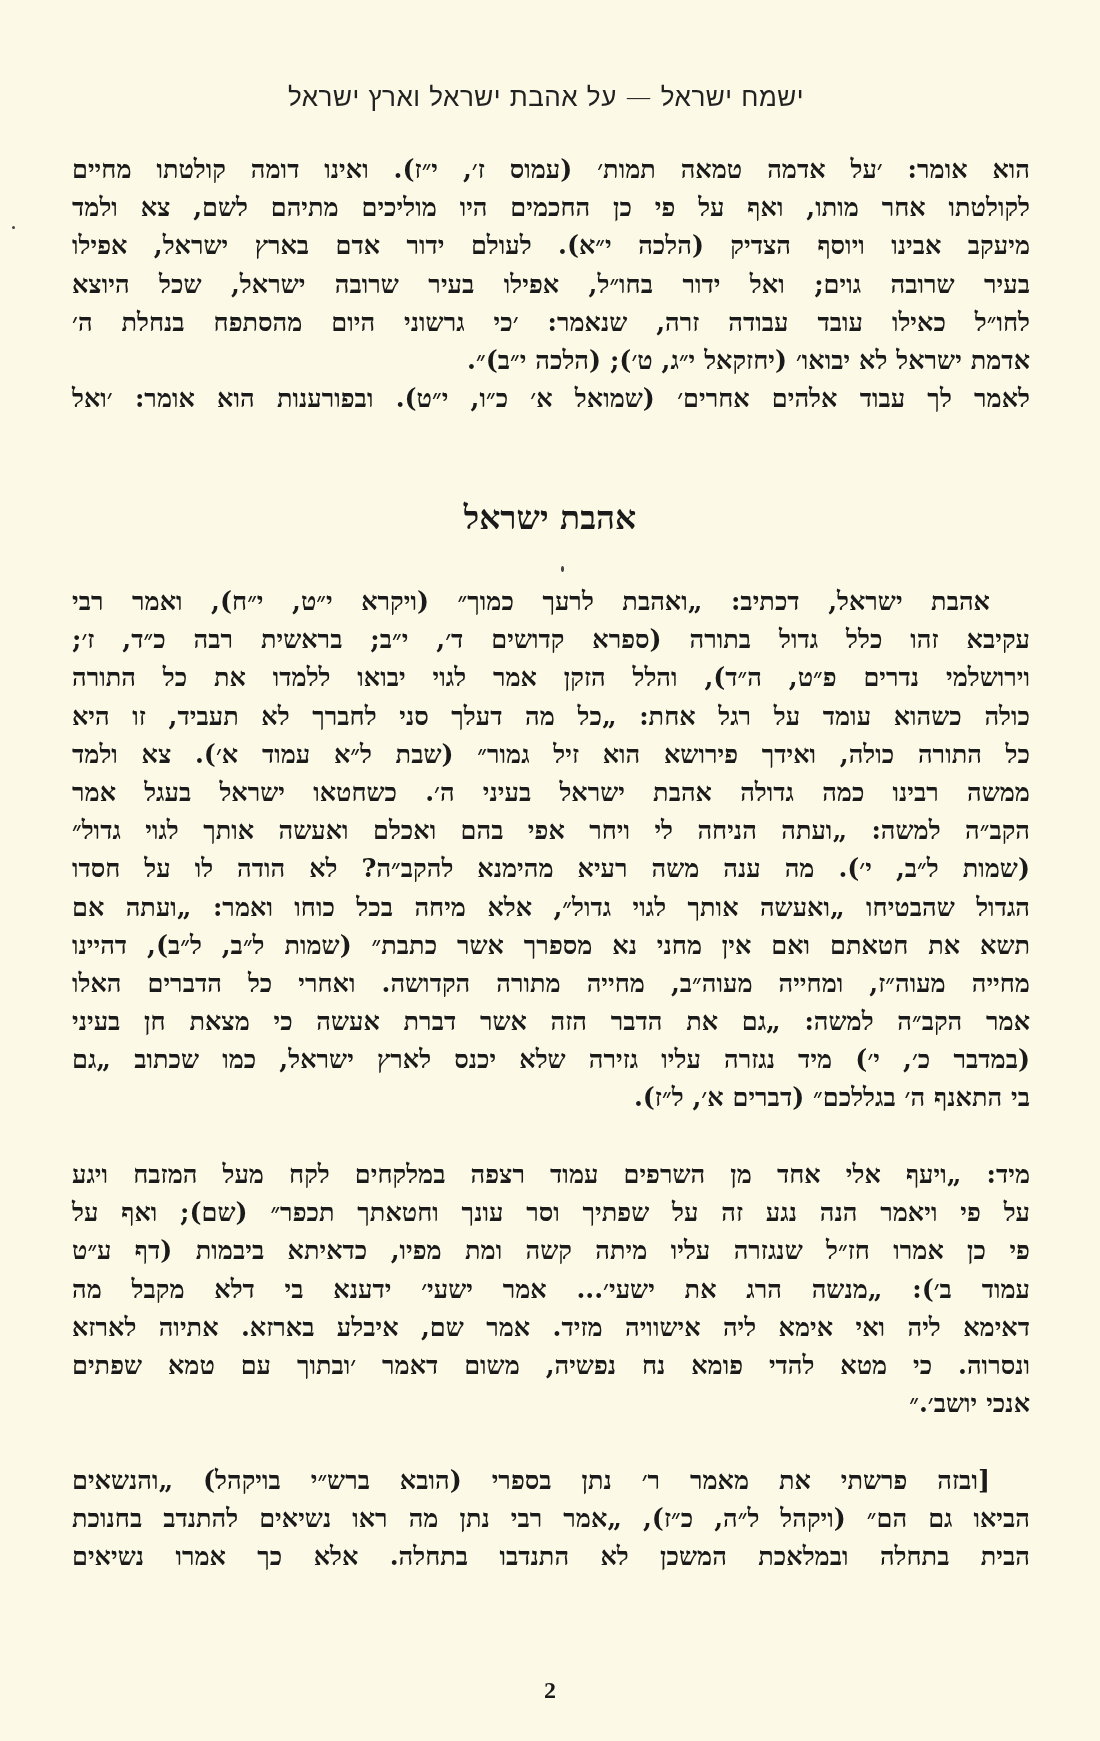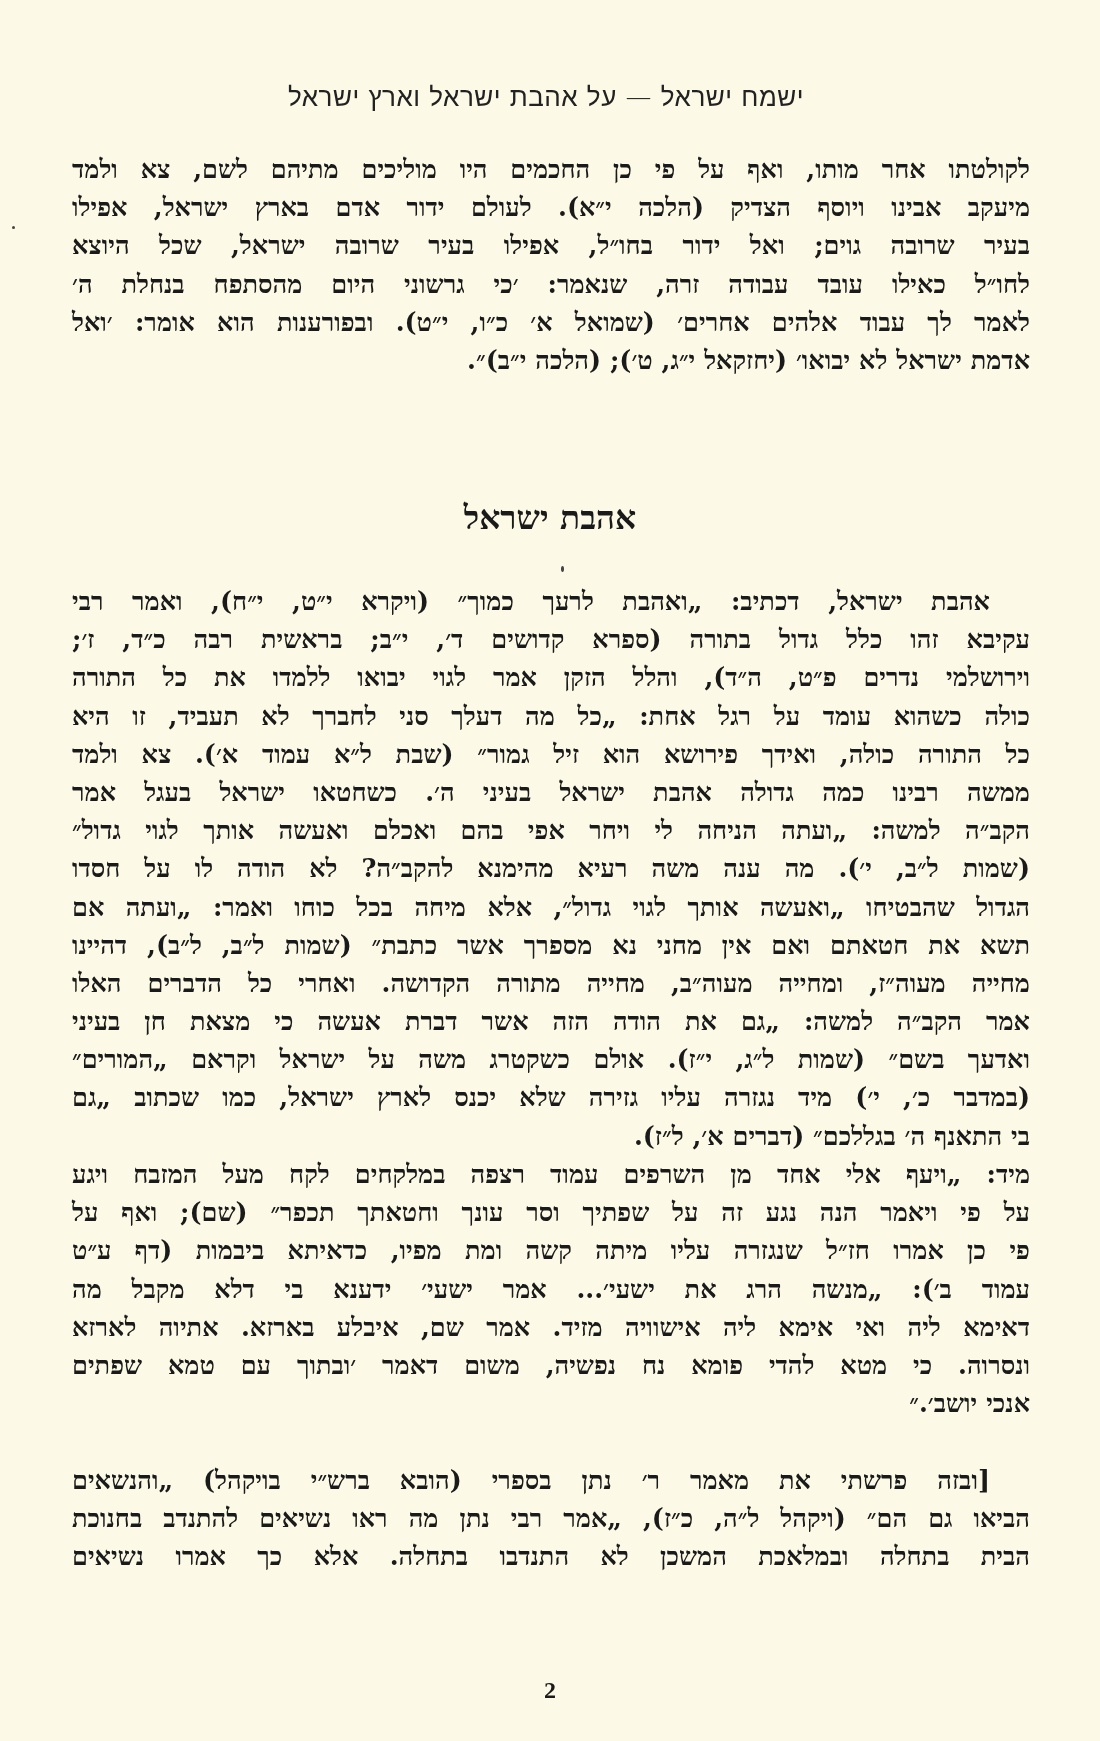--- a/index.html
+++ b/index.html
@@ -38,44 +38,44 @@
     font-family:"Liberation Serif", serif;
   }
   .speck { position:absolute; width:3px; height:3px; border-radius:50%; background:#444; }
 </style>
 </head>
 <body>
 
 <div class="running-head">ישמח ישראל — על אהבת ישראל וארץ ישראל</div>
 
 <div class="block" style="top:150px;">
+  <span class="line">הוא אומר: ׳על אדמה טמאה תמות׳ (עמוס ז׳, י״ז). ואינו דומה קולטתו מחיים</span>
   <span class="line">לקולטתו אחר מותו, ואף על פי כן החכמים היו מוליכים מתיהם לשם, צא ולמד</span>
   <span class="line">מיעקב אבינו ויוסף הצדיק (הלכה י״א). לעולם ידור אדם בארץ ישראל, אפילו</span>
   <span class="line">בעיר שרובה גוים; ואל ידור בחו״ל, אפילו בעיר שרובה ישראל, שכל היוצא</span>
   <span class="line">לחו״ל כאילו עובד עבודה זרה, שנאמר: ׳כי גרשוני היום מהסתפח בנחלת ה׳</span>
+  <span class="line last">אדמת ישראל לא יבואו׳ (יחזקאל י״ג, ט׳); (הלכה י״ב)״.</span>
   <span class="line">לאמר לך עבוד אלהים אחרים׳ (שמואל א׳ כ״ו, י״ט). ובפורענות הוא אומר: ׳ואל</span>
-  <span class="line last">אדמת ישראל לא יבואו׳ (יחזקאל י״ג, ט׳); (הלכה י״ב)״.</span>
 </div>
 
 <div class="section-title">אהבת ישראל</div>
 
 <div class="block" style="top:582px;">
   <span class="line indent">אהבת ישראל, דכתיב: „ואהבת לרעך כמוך״ (ויקרא י״ט, י״ח), ואמר רבי</span>
   <span class="line">עקיבא זהו כלל גדול בתורה (ספרא קדושים ד׳, י״ב; בראשית רבה כ״ד, ז׳;</span>
   <span class="line">וירושלמי נדרים פ״ט, ה״ד), והלל הזקן אמר לגוי יבואו ללמדו את כל התורה</span>
   <span class="line">כולה כשהוא עומד על רגל אחת: „כל מה דעלך סני לחברך לא תעביד, זו היא</span>
   <span class="line">כל התורה כולה, ואידך פירושא הוא זיל גמור״ (שבת ל״א עמוד א׳). צא ולמד</span>
   <span class="line">ממשה רבינו כמה גדולה אהבת ישראל בעיני ה׳. כשחטאו ישראל בעגל אמר</span>
   <span class="line">הקב״ה למשה: „ועתה הניחה לי ויחר אפי בהם ואכלם ואעשה אותך לגוי גדול״</span>
   <span class="line">(שמות ל״ב, י׳). מה ענה משה רעיא מהימנא להקב״ה? לא הודה לו על חסדו</span>
   <span class="line">הגדול שהבטיחו „ואעשה אותך לגוי גדול״, אלא מיחה בכל כוחו ואמר: „ועתה אם</span>
   <span class="line">תשא את חטאתם ואם אין מחני נא מספרך אשר כתבת״ (שמות ל״ב, ל״ב), דהיינו</span>
   <span class="line">מחייה מעוה״ז, ומחייה מעוה״ב, מחייה מתורה הקדושה. ואחרי כל הדברים האלו</span>
-  <span class="line">אמר הקב״ה למשה: „גם את הודה הזה אשר דברת אעשה כי מצאת חן בעיני</span>
-  <span class="line">ואדעך בשם״ (שמות ל״ג, י״ז). אולם כשקטרג משה על ישראל וקראם „המורים״</span>
+  <span class="line">אמר הקב״ה למשה: „גם את הדבר הזה אשר דברת אעשה כי מצאת חן בעיני</span>
   <span class="line">(במדבר כ׳, י׳) מיד נגזרה עליו גזירה שלא יכנס לארץ ישראל, כמו שכתוב „גם</span>
   <span class="line last">בי התאנף ה׳ בגללכם״ (דברים א׳, ל״ז).</span>
 </div>
 
 <div class="block" style="top:1155px;">
   <span class="line">מיד: „ויעף אלי אחד מן השרפים עמוד רצפה במלקחים לקח מעל המזבח ויגע</span>
   <span class="line">על פי ויאמר הנה נגע זה על שפתיך וסר עונך וחטאתך תכפר״ (שם); ואף על</span>
   <span class="line">פי כן אמרו חז״ל שנגזרה עליו מיתה קשה ומת מפיו, כדאיתא ביבמות (דף ע״ט</span>
   <span class="line">עמוד ב׳): „מנשה הרג את ישעי׳... אמר ישעי׳ ידענא בי דלא מקבל מה</span>
   <span class="line">דאימא ליה ואי אימא ליה אישוויה מזיד. אמר שם, איבלע בארזא. אתיוה לארזא</span>

